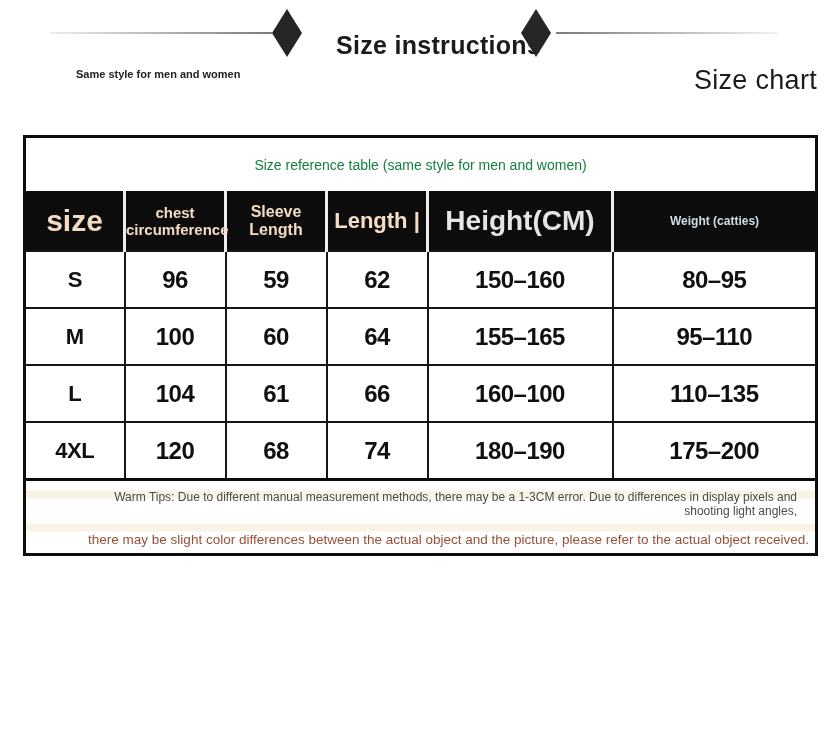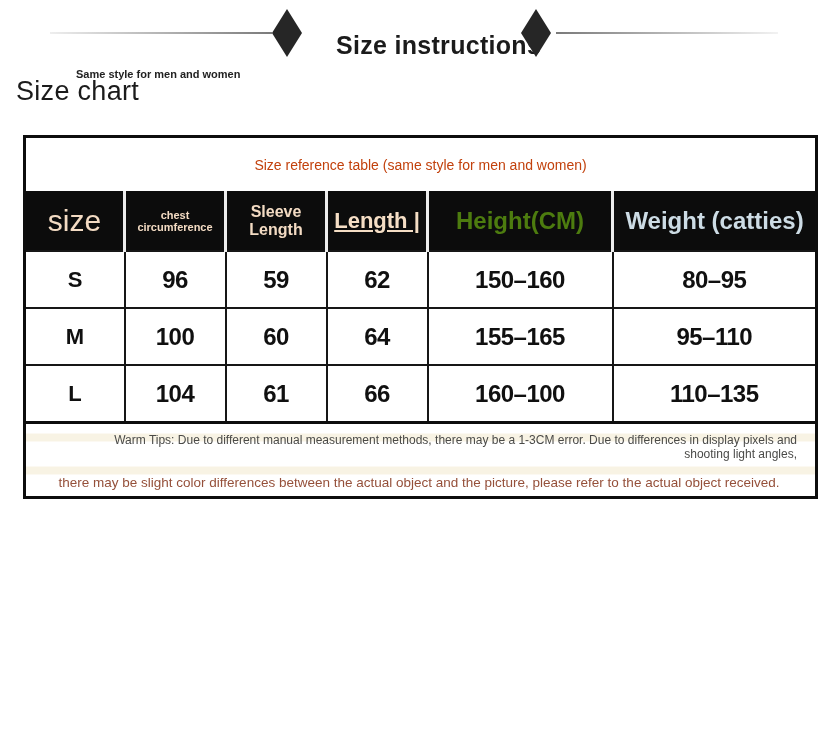--- a/index.html
+++ b/index.html
@@ -12,52 +12,52 @@
   .deco-line{position:absolute;height:2px;top:32px;}
   .deco-line.left{left:50px;width:222px;background:linear-gradient(to right,#eeeeee,#7a7a7a);}
   .deco-line.right{left:556px;width:222px;background:linear-gradient(to right,#7a7a7a,#f2f2f2);}
   .diamond{position:absolute;top:9px;width:30px;height:48px;background:#262626;
     clip-path:polygon(50% 0,100% 50%,50% 100%,0 50%);}
   .diamond.left{left:272px;}
   .diamond.right{left:521px;}
   .page-title{position:absolute;left:322px;top:17px;margin:14px;
     font-size:25px;font-weight:600;color:#1b1b1b;letter-spacing:.3px;}
   .side-note{position:absolute;left:76px;top:68px;font-size:11px;font-weight:600;color:#222;}
-  .page-subtitle{position:absolute;left:0;top:60px;width:812px;margin:16px;text-align:left;
+  .page-subtitle{position:absolute;left:0;top:60px;width:812px;margin:5px;text-align:right;
     font-size:27px;font-weight:500;color:#1b1b1b;letter-spacing:.3px;}
 
   
   .size-table{position:absolute;left:23px;top:135px;width:792px;
     border-collapse:collapse;table-layout:fixed;border:3px solid #0d0d0d;}
   .size-table td,.size-table th{padding:0;text-align:center;vertical-align:middle;}
 
   .caption-row td{height:53px;background:#ffffff;font-size:14px;font-weight:500;}
 
   .head-row th{height:59px;background:#0c0c0c;border-left:3px solid #ededed;}
   .head-row th:first-child{border-left:none;}
-  .h-size{font-size:30px;font-weight:400;color:#f3dbc3;}
-  .h-chest{font-size:11px;font-weight:700;color:#f3dbc3;}
+  .h-size{font-size:30px;font-weight:700;color:#f3dbc3;}
+  .h-chest{font-size:15px;font-weight:700;color:#f3dbc3;}
   .h-sleeve{font-size:16px;font-weight:700;color:#f3dbc3;}
-  .h-length{font-size:22px;font-weight:700;color:#f5dec5;text-decoration:underline;}
-  .h-height{font-size:24px;font-weight:700;color:#4d7c0f;}
-  .h-weight{font-size:24px;font-weight:700;color:#cddce5;}
+  .h-length{font-size:22px;font-weight:700;color:#f5dec5;}
+  .h-height{font-size:28px;font-weight:700;color:#e5e5e5;}
+  .h-weight{font-size:12px;font-weight:700;color:#cddce5;}
 
   .data-row td{height:55px;border:2px solid #161616;background:#ffffff;
     font-size:24px;font-weight:700;color:#101010;letter-spacing:-.5px;}
   .data-row td.c-size{font-size:22px;}
 
   .tips-row td{height:72px;border-top:3px solid #0d0d0d;
     background:linear-gradient(to bottom,
       #ffffff 0%,#ffffff 12%,
       #f8f3e4 12%,#f8f3e4 24%,
       #ffffff 24%,#ffffff 58%,
       #f8f3e4 58%,#f8f3e4 70%,
       #ffffff 70%,#ffffff 100%);}
   .tips-line1{font-size:12px;color:#4a4a48;text-align:right;margin:2px 18px 0 40px;}
-  .tips-line2{font-size:13.5px;color:#95503a;text-align:center;margin:14px 6px 0 3px;}
+  .tips-line2{font-size:13.5px;color:#95503a;text-align:right;margin:14px 6px 0 3px;}
 </style>
 </head>
 <body>
 
 <div class="deco-line left"></div>
 <div class="diamond left"></div>
 <h1 class="page-title">Size instructions</h1>
 <div class="diamond right"></div>
 <div class="deco-line right"></div>
 <div class="side-note">Same style for men and women</div>
@@ -67,21 +67,21 @@
   <colgroup>
     <col style="width:100px">
       <col style="width:101px">
       <col style="width:101px">
     <col style="width:101px">
       <col style="width:185px">
       <col style="width:204px">
   </colgroup>
   <tbody>
   <tr class="caption-row">
-    <td colspan="6" style="color:#c2410c;">Size reference table (same style for men and women)</td>
+    <td colspan="6" style="color:#15803d;">Size reference table (same style for men and women)</td>
   </tr>
   <tr class="head-row">
     <th class="h-size">size</th>
     <th class="h-chest">chest circumference</th>
     <th class="h-sleeve">Sleeve Length</th>
     <th class="h-length">Length |</th>
     <th class="h-height">Height(CM)</th>
     <th class="h-weight">Weight (catties)</th>
   </tr>
   <tr class="data-row">
@@ -101,20 +101,28 @@
     <td>95–110</td>
   </tr>
   <tr class="data-row">
     <td class="c-size">L</td>
     <td>104</td>
     <td>61</td>
     <td>66</td>
     <td>160–100</td>
     <td>110–135</td>
   </tr>
+  <tr class="data-row">
+    <td class="c-size">4XL</td>
+    <td>120</td>
+    <td>68</td>
+    <td>74</td>
+    <td>180–190</td>
+    <td>175–200</td>
+  </tr>
   <tr class="tips-row">
     <td colspan="6">
       <div class="tips-line1">Warm Tips: Due to different manual measurement methods, there may be a 1-3CM error. Due to differences in display pixels and shooting light angles,</div>
       <div class="tips-line2">there may be slight color differences between the actual object and the picture, please refer to the actual object received.</div>
     </td>
   </tr>
   </tbody>
 </table>
 
 </body></html>

